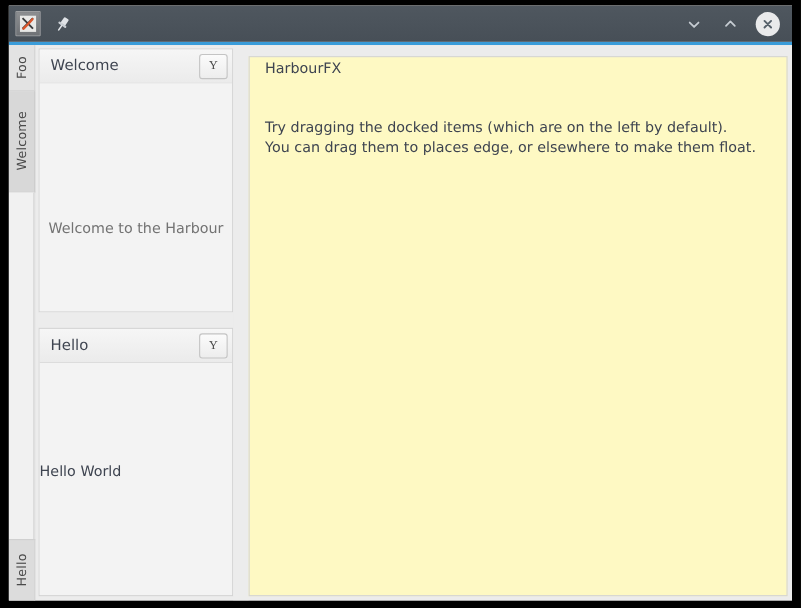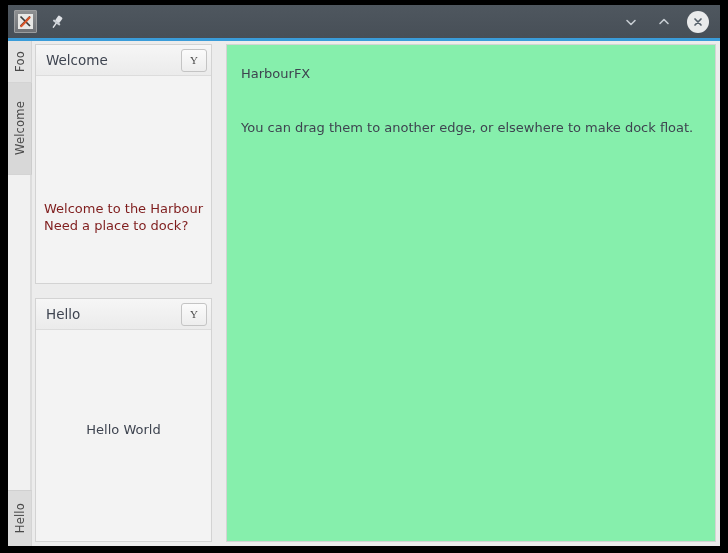--- a/index.html
+++ b/index.html
@@ -189,53 +189,54 @@
     position: relative;
     display: flex;
     flex-direction: column;
   }
 
   .welcome-text {
     position: absolute;
     left: 8px;
     top: 124px;
     font-size: 13px;
-    color: #7f1d1d;
+    color: #737373;
     line-height: 17px;
   }
 
   .hello-text {
     position: absolute;
     left: 0;
     right: 0;
     top: 92px;
-    text-align: center;
+    text-align: left;
     font-size: 13px;
     color: #3e4450;
   }
 
   
   .vsplit {
     width: 14px;
     flex: 0 0 14px;
     background: #ececec;
   }
 
   
   .maincol {
     flex: 1 1 auto;
     padding: 3px 4px 4px 0;
     display: flex;
   }
   .maincontent {
     flex: 1 1 auto;
-    background: #86efac;
+    background: #fef9c3;
     border: 1px solid #d4d4d4;
-    padding: 20px 14px;
-    overflow: hidden;
+    padding: 2px 14px;
+    overflow: hidden;
+    margin-top: 7px;
   }
   .mc-line {
     font-size: 13px;
     color: #3e4450;
     line-height: 18px;
   }
   .mc-gap { height: 18px; }
 </style>
 </head>
 <body>
@@ -301,21 +302,20 @@
     <div class="dockcol">
 
       <div class="dockpanel p1">
         <div class="panel-header">
           <div class="panel-title">Welcome</div>
           <div class="panel-btn">Y</div>
         </div>
         <div class="panel-body">
           <div class="welcome-text">
             <div>Welcome to the Harbour</div>
-            <div>Need a place to dock?</div>
           </div>
         </div>
       </div>
 
       <div class="dock-splitter-h"></div>
 
       <div class="dockpanel p2">
         <div class="panel-header">
           <div class="panel-title">Hello</div>
           <div class="panel-btn">Y</div>
@@ -327,19 +327,20 @@
 
     </div>
 
     <div class="vsplit"></div>
 
     <div class="maincol">
       <div class="maincontent">
         <div class="mc-line">HarbourFX</div>
         <div class="mc-gap"></div>
         <div class="mc-gap"></div>
-        <div class="mc-line">You can drag them to another edge, or elsewhere to make dock float.</div>
+        <div class="mc-line">Try dragging the docked items (which are on the left by default).</div>
+        <div class="mc-line">You can drag them to places edge, or elsewhere to make them float.</div>
         <div class="mc-gap"></div>
       </div>
     </div>
 
   </div>
 </div>
 
 </body></html>

